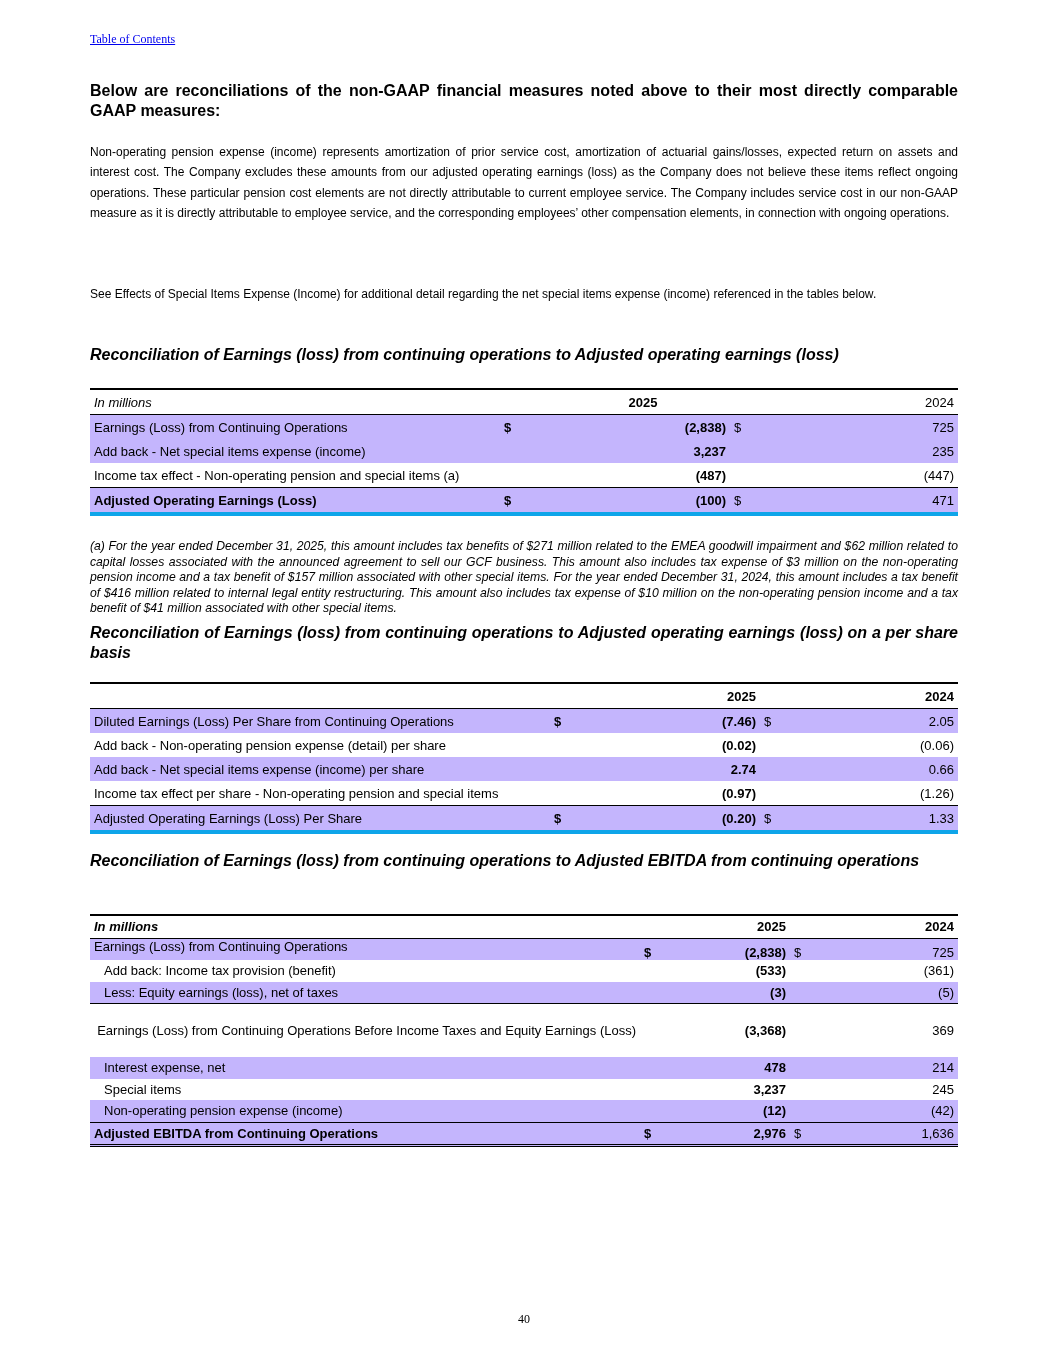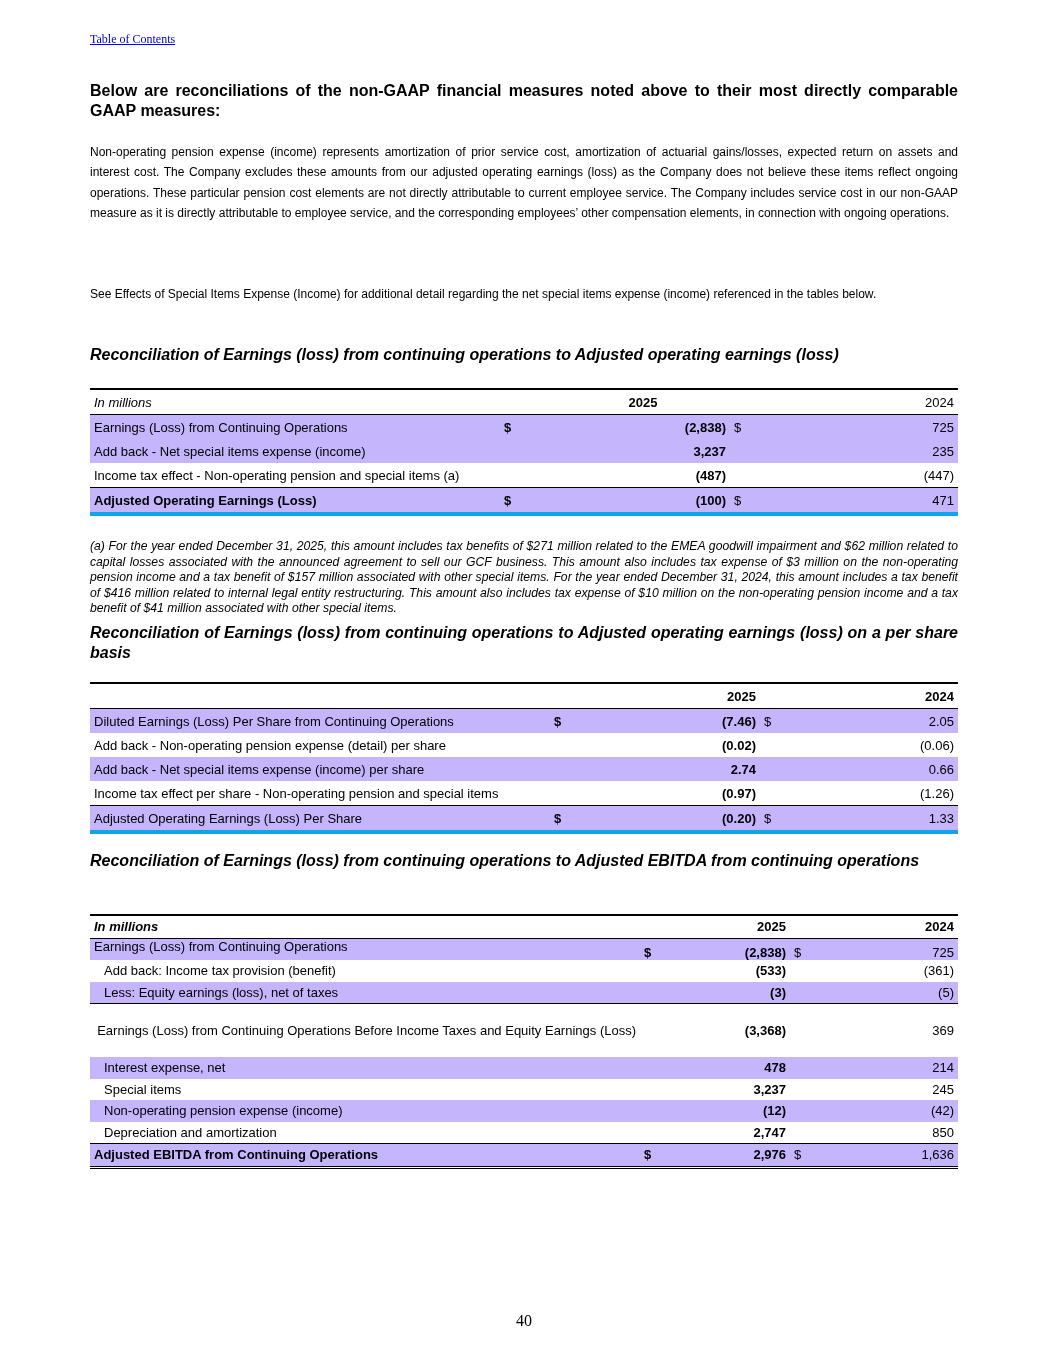--- a/index.html
+++ b/index.html
@@ -25,21 +25,21 @@
   .dblbottom td { border-bottom: 3px double #000; }
   .thickbottom td { border-bottom: 4px solid #0ea5e9; }
   .indent { padding-left: 14px; }
   .t1 { top: 388px; }
   .t2 { top: 682px; }
   .t3 { top: 914px; }
   .t3 td { height: 21.5px; }
   .t3 tr.tall td { height: 34px; vertical-align: bottom; padding-bottom: 19px; text-align: right; }
   .t3 tr.tall td.wrap { white-space: normal; line-height: 15px; }
   .footnote { position: absolute; left: 90px; top: 539px; width: 868px; font-size: 12.2px; font-style: italic; line-height: 15.6px; text-align: justify; }
-  .pagenum { position: absolute; left: 0; width: 1048px; top: 1312px; text-align: center; font-family: "Liberation Serif", serif; font-size: 16px; }
+  .pagenum { position: absolute; left: 0; width: 1048px; top: 1312px; text-align: center; font-family: "Liberation Serif", serif; font-size: 12px; }
 </style>
 </head>
 <body>
 
 <a class="toc">Table of Contents</a>
 
 <div class="intro">Below are reconciliations of the non-GAAP financial measures noted above to their most directly comparable GAAP measures:</div>
 <div class="para para1">Non-operating pension expense (income) represents amortization of prior service cost, amortization of actuarial gains/losses, expected return on assets and interest cost. The Company excludes these amounts from our adjusted operating earnings (loss) as the Company does not believe these items reflect ongoing operations. These particular pension cost elements are not directly attributable to current employee service. The Company includes service cost in our non-GAAP measure as it is directly attributable to employee service, and the corresponding employees’ other compensation elements, in connection with ongoing operations.</div>
 <div class="para para2">See Effects of Special Items Expense (Income) for additional detail regarding the net special items expense (income) referenced in the tables below.</div>
 
@@ -206,27 +206,20 @@
     <td></td>
     <td class="num">245</td>
   </tr>
   <tr class="hl">
     <td class="indent">Non-operating pension expense (income)</td>
     <td></td>
     <td class="num bold">(12)</td>
     <td></td>
     <td class="num">(42)</td>
   </tr>
-  <tr>
-    <td class="indent">Depreciation and amortization</td>
-    <td></td>
-    <td class="num bold">2,747</td>
-    <td></td>
-    <td class="num">850</td>
-  </tr>
   <tr class="hl thinline dblbottom">
     <td class="bold">Adjusted EBITDA from Continuing Operations</td>
     <td class="bold">$</td>
     <td class="num bold">2,976</td>
     <td>$</td>
     <td class="num">1,636</td>
   </tr>
 </tbody>
   </table>
 

